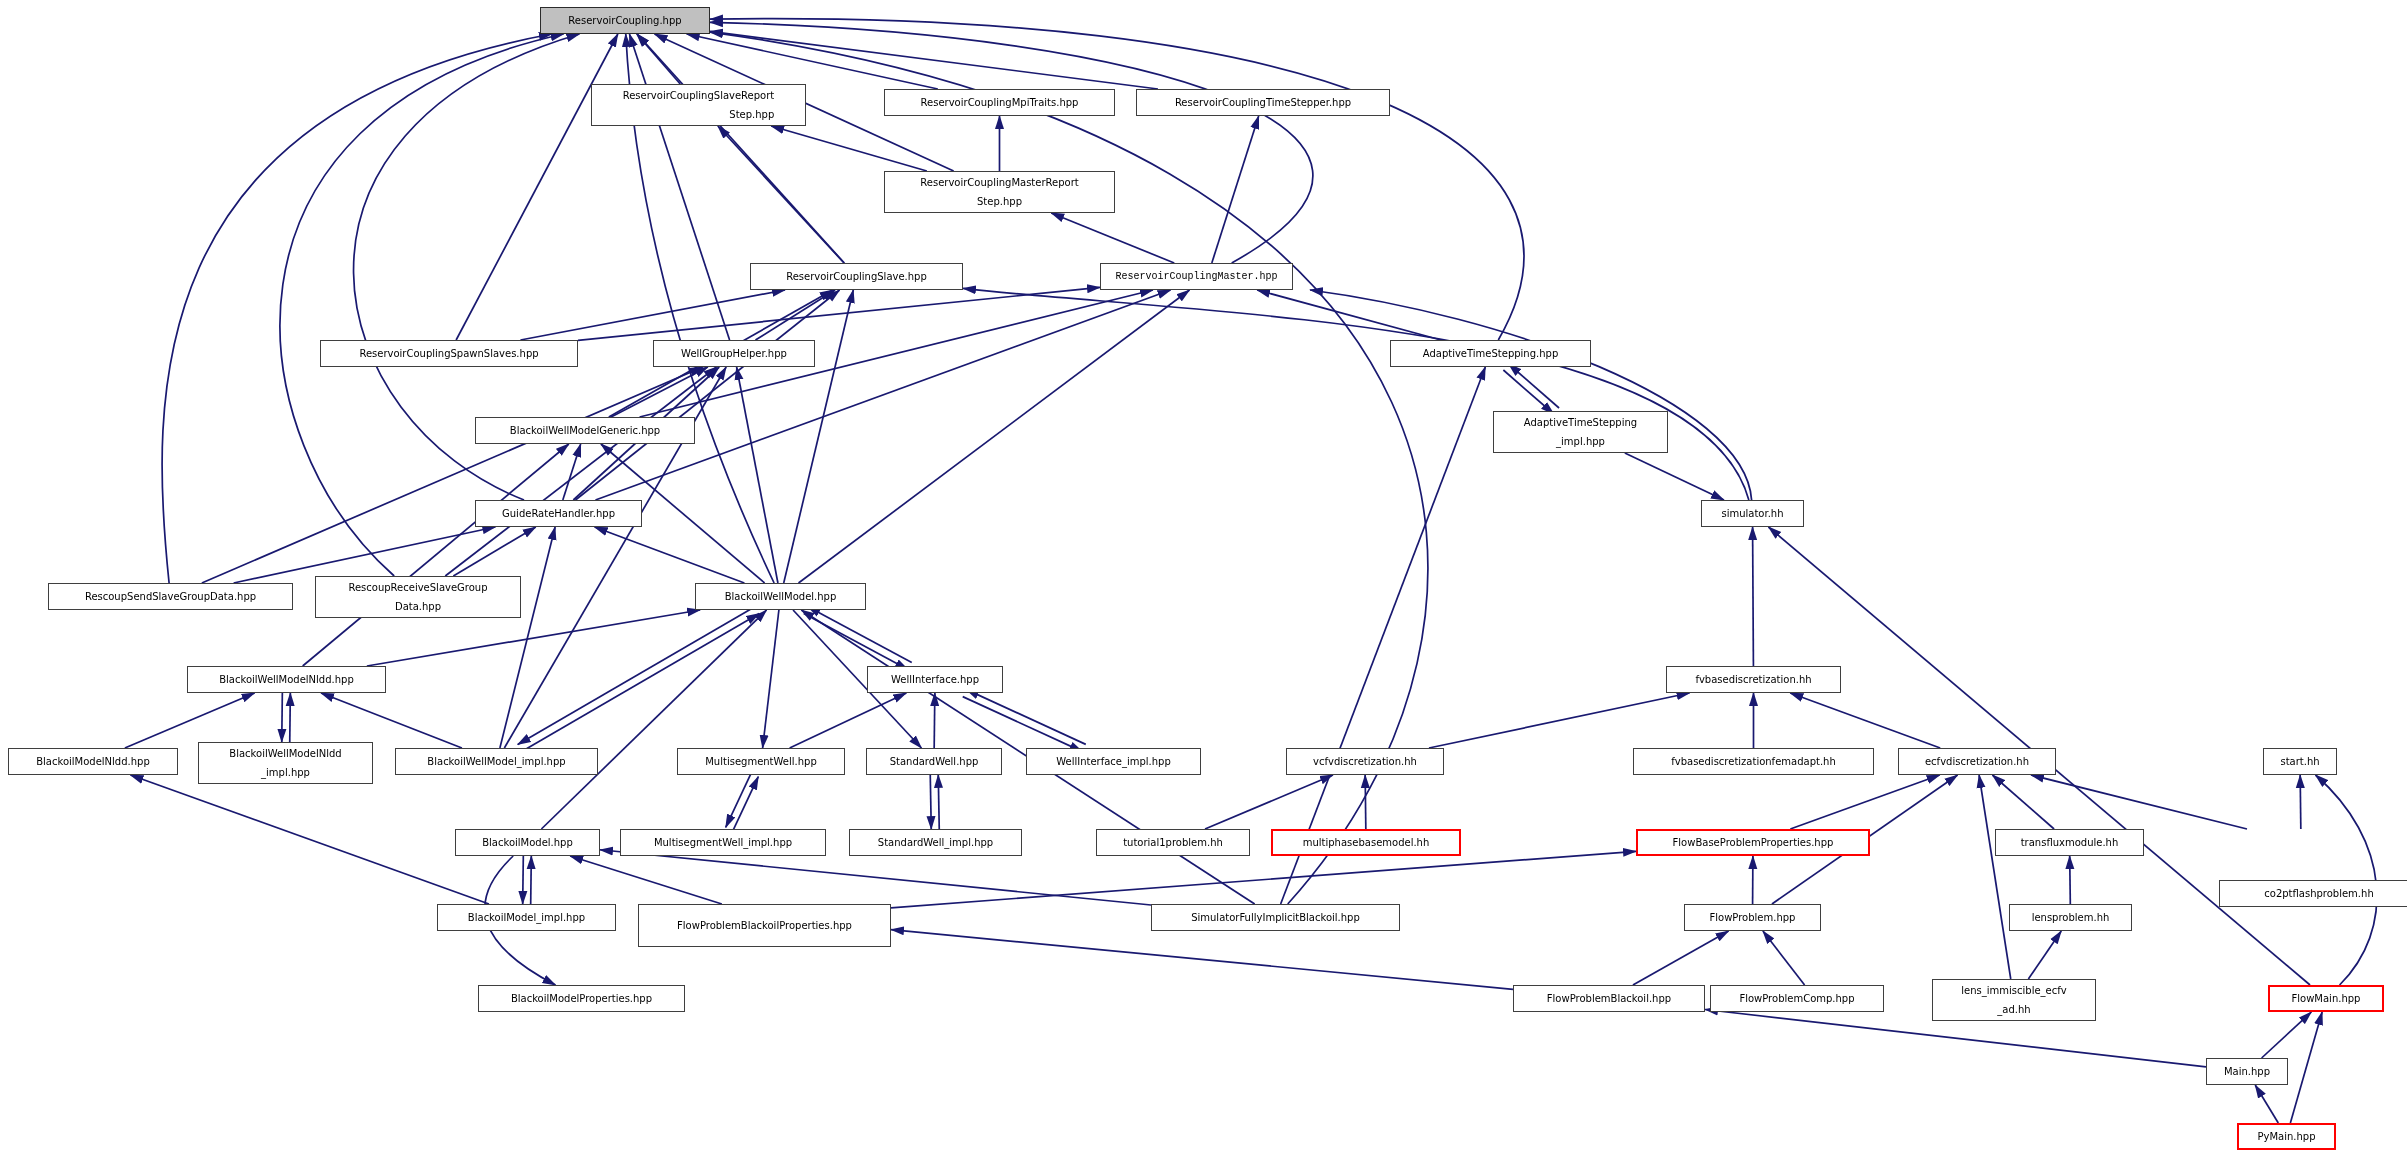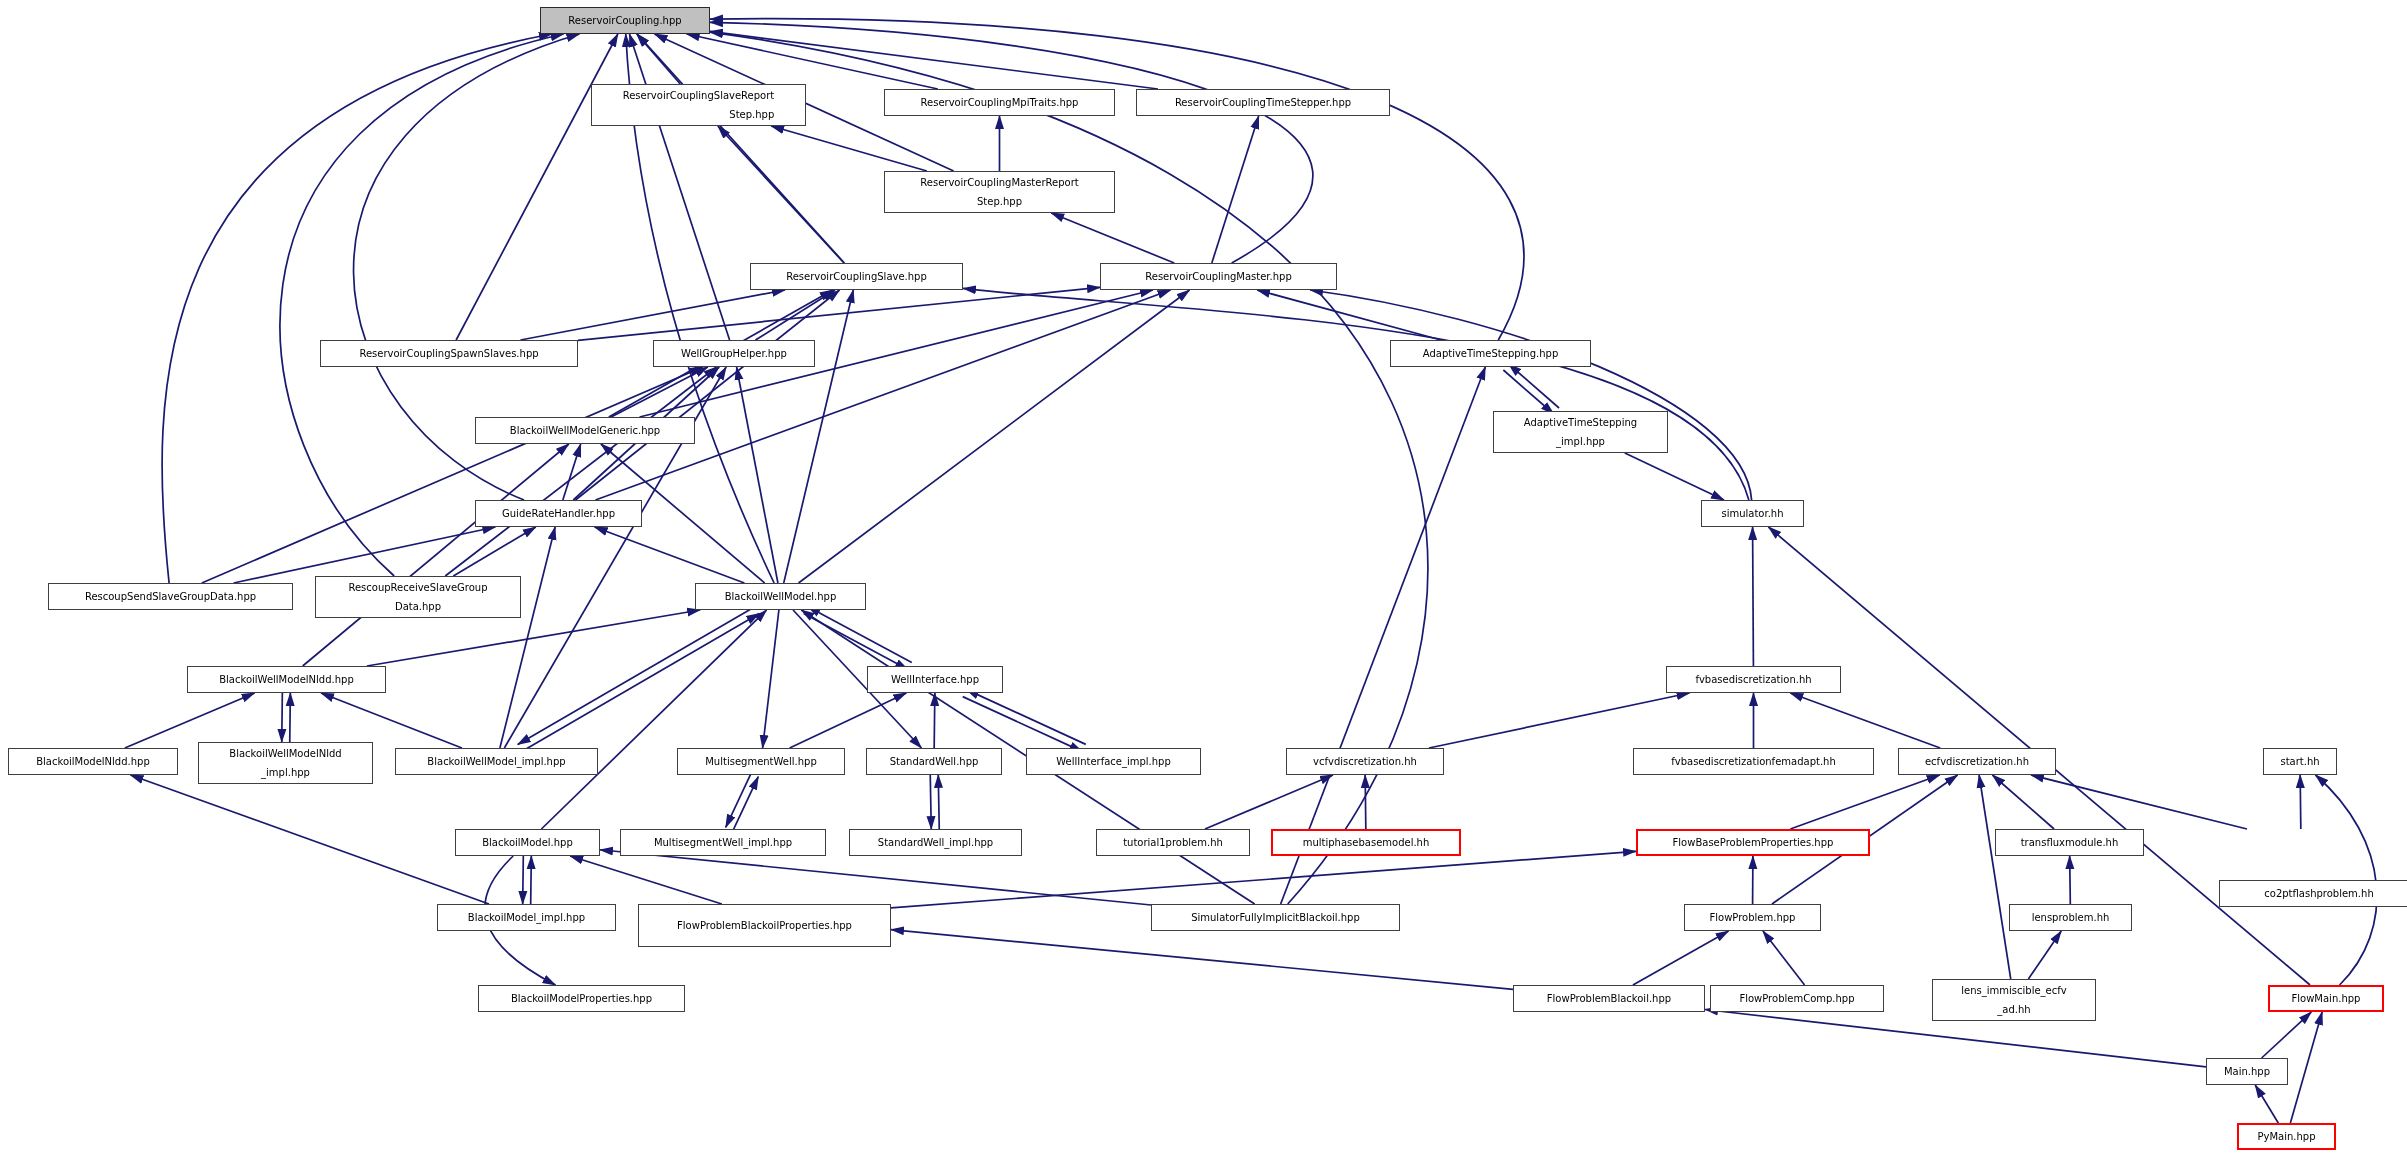--- a/index.html
+++ b/index.html
@@ -124,21 +124,21 @@
       <path d="M793.0590909090909,610 L921.4409090909091,748" fill="none" stroke="#191970" stroke-width="1.7" marker-end="url(#arrow)"></path>
     </svg>
 <div class="node root" style="left: 540px; top: 7px; width: 170px; height: 27px;"><span>ReservoirCoupling.hpp</span></div>
     <div class="node " style="left: 591px; top: 84px; width: 215px; height: 42px; text-align: right;"><span>ReservoirCouplingSlaveReport
 Step.hpp</span></div>
     <div class="node " style="left: 884px; top: 89px; width: 231px; height: 27px;"><span>ReservoirCouplingMpiTraits.hpp</span></div>
     <div class="node " style="left: 1136px; top: 89px; width: 254px; height: 27px;"><span>ReservoirCouplingTimeStepper.hpp</span></div>
     <div class="node " style="left: 884px; top: 171px; width: 231px; height: 42px;"><span>ReservoirCouplingMasterReport
 Step.hpp</span></div>
     <div class="node " style="left: 750px; top: 263px; width: 213px; height: 27px;"><span>ReservoirCouplingSlave.hpp</span></div>
-    <div class="node " style="left: 1100px; top: 263px; width: 237px; height: 27px;"><span>ReservoirCouplingMaster.hpp</span></div>
+    <div class="node " style="left: 1100px; top: 263px; width: 193px; height: 27px; font-family: Liberation Mono, monospace;"><span>ReservoirCouplingMaster.hpp</span></div>
     <div class="node " style="left: 320px; top: 340px; width: 258px; height: 27px;"><span>ReservoirCouplingSpawnSlaves.hpp</span></div>
     <div class="node " style="left: 653px; top: 340px; width: 162px; height: 27px;"><span>WellGroupHelper.hpp</span></div>
     <div class="node " style="left: 1390px; top: 340px; width: 201px; height: 27px;"><span>AdaptiveTimeStepping.hpp</span></div>
     <div class="node " style="left: 475px; top: 417px; width: 220px; height: 27px;"><span>BlackoilWellModelGeneric.hpp</span></div>
     <div class="node " style="left: 1493px; top: 411px; width: 175px; height: 42px;"><span>AdaptiveTimeStepping
 _impl.hpp</span></div>
     <div class="node " style="left: 475px; top: 500px; width: 167px; height: 27px;"><span>GuideRateHandler.hpp</span></div>
     <div class="node " style="left: 1701px; top: 500px; width: 103px; height: 27px;"><span>simulator.hh</span></div>
     <div class="node " style="left: 48px; top: 583px; width: 245px; height: 27px;"><span>RescoupSendSlaveGroupData.hpp</span></div>
     <div class="node " style="left: 315px; top: 576px; width: 206px; height: 42px;"><span>RescoupReceiveSlaveGroup

